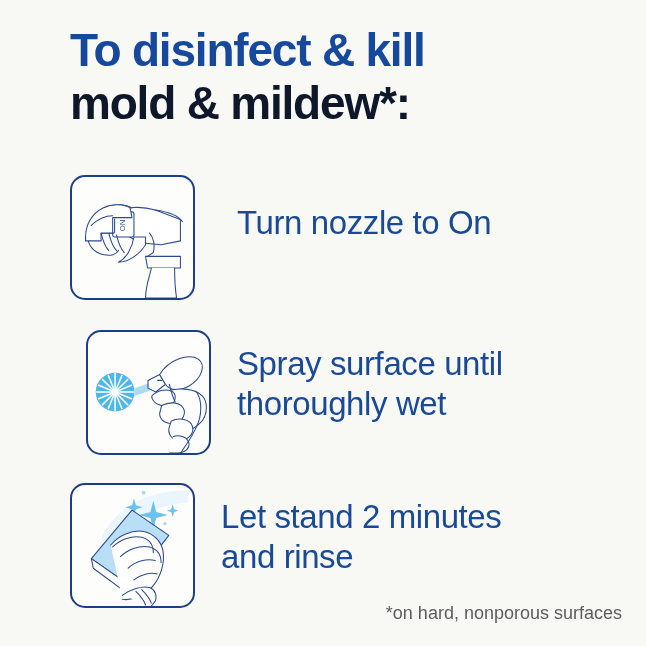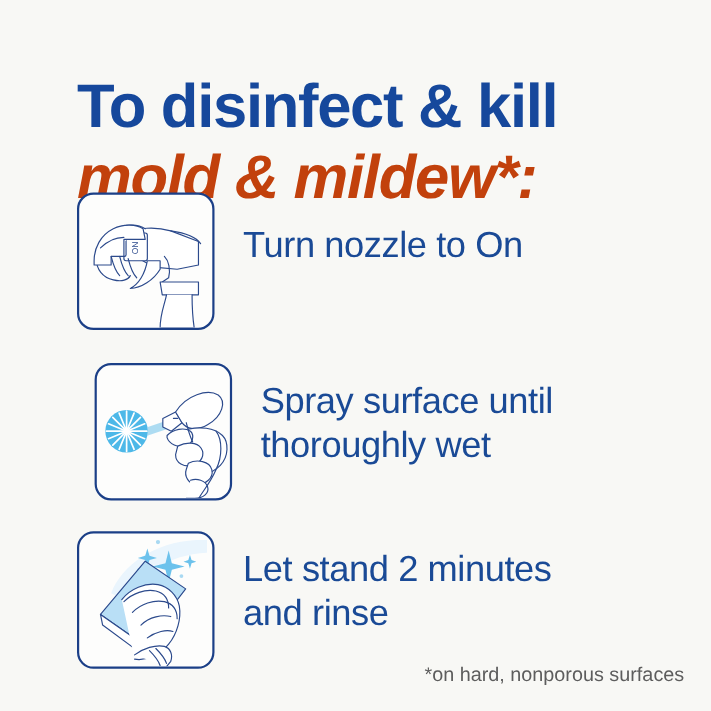--- a/index.html
+++ b/index.html
@@ -14,43 +14,42 @@
     position:absolute;inset:0;
     background:#f8f8f5;
   }
 
   
   .headline{
     position:absolute;
     left:70px; top:24px;
     width:540px;
     font-weight:bold;
-    font-size:56px;
+    font-size:46px;
     line-height:1.16;
     letter-spacing:-1.2px;
-    margin-top:40px;
   }
   .headline .l1{ color:#16489c; display:block; }
-  .headline .l2{ color:#c2410c; display:block;font-style:italic; }
+  .headline .l2{ color:#0f172a; display:block; }
 
   
   .steps{
     position:absolute;
     left:0; top:175px;
     width:646px;
   }
   .step{
     position:absolute;
     left:70px;
     width:540px;
     height:125px;
     display:flex;
     align-items:flex-start;
   }
-  .step-1{ top:0px; }
+  .step-1{ top:0px;gap:16px; }
   .step-2{ top:155px;padding-left:16px; }
   .step-3{ top:308px; }
 
   .icon-box{
     width:125px;height:125px;
     box-sizing:border-box;
     border:2px solid #1b3f87;
     border-radius:15px;
     background:#fdfdfc;
     flex:0 0 auto;

